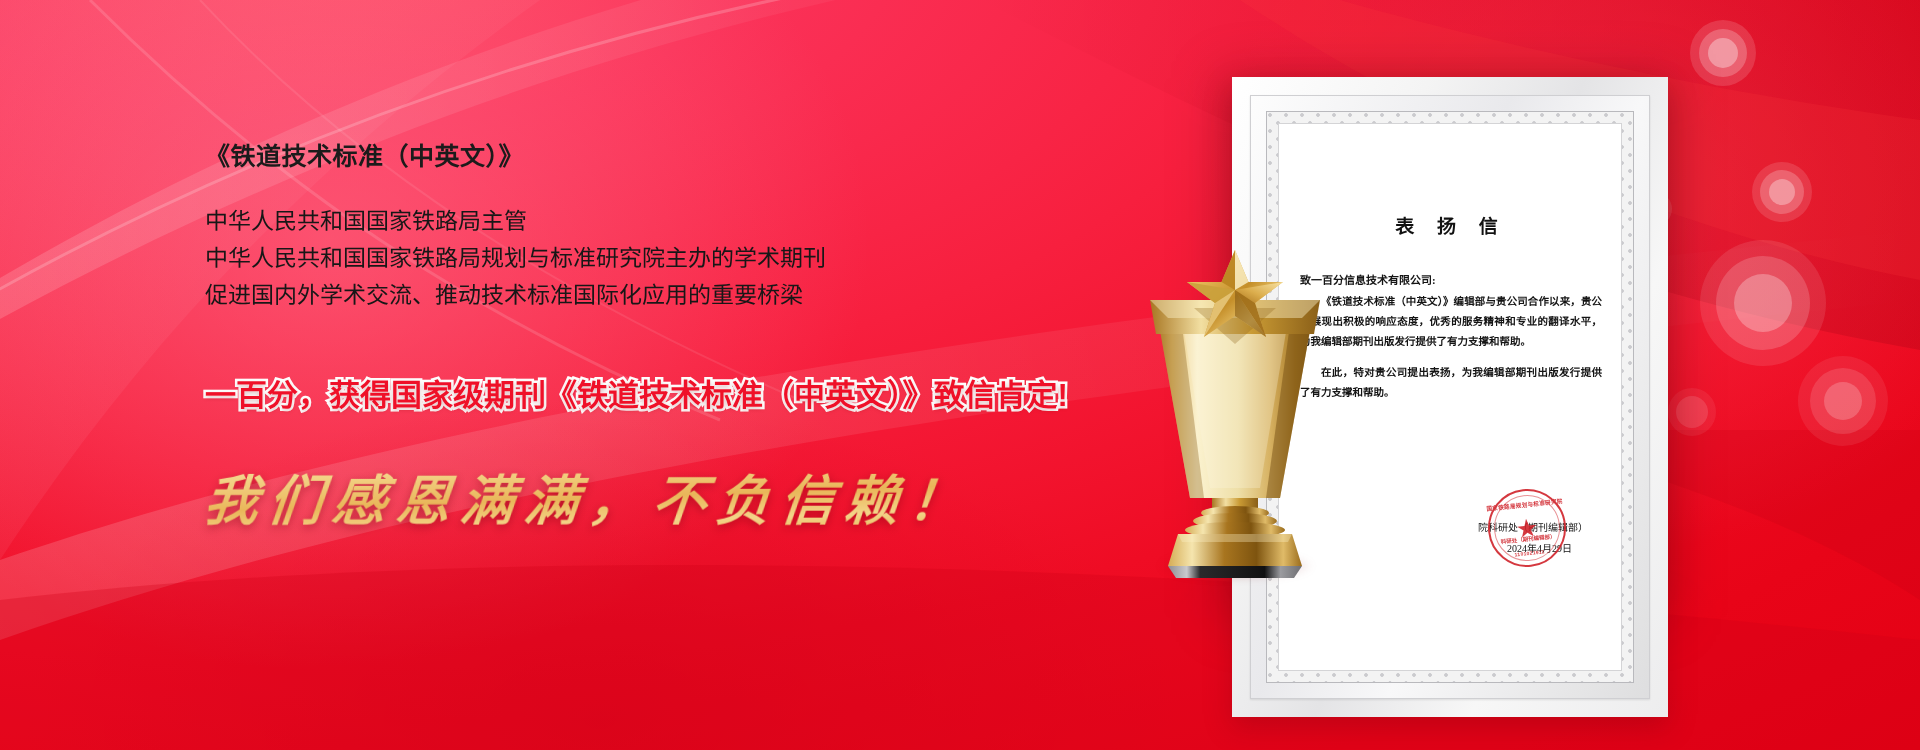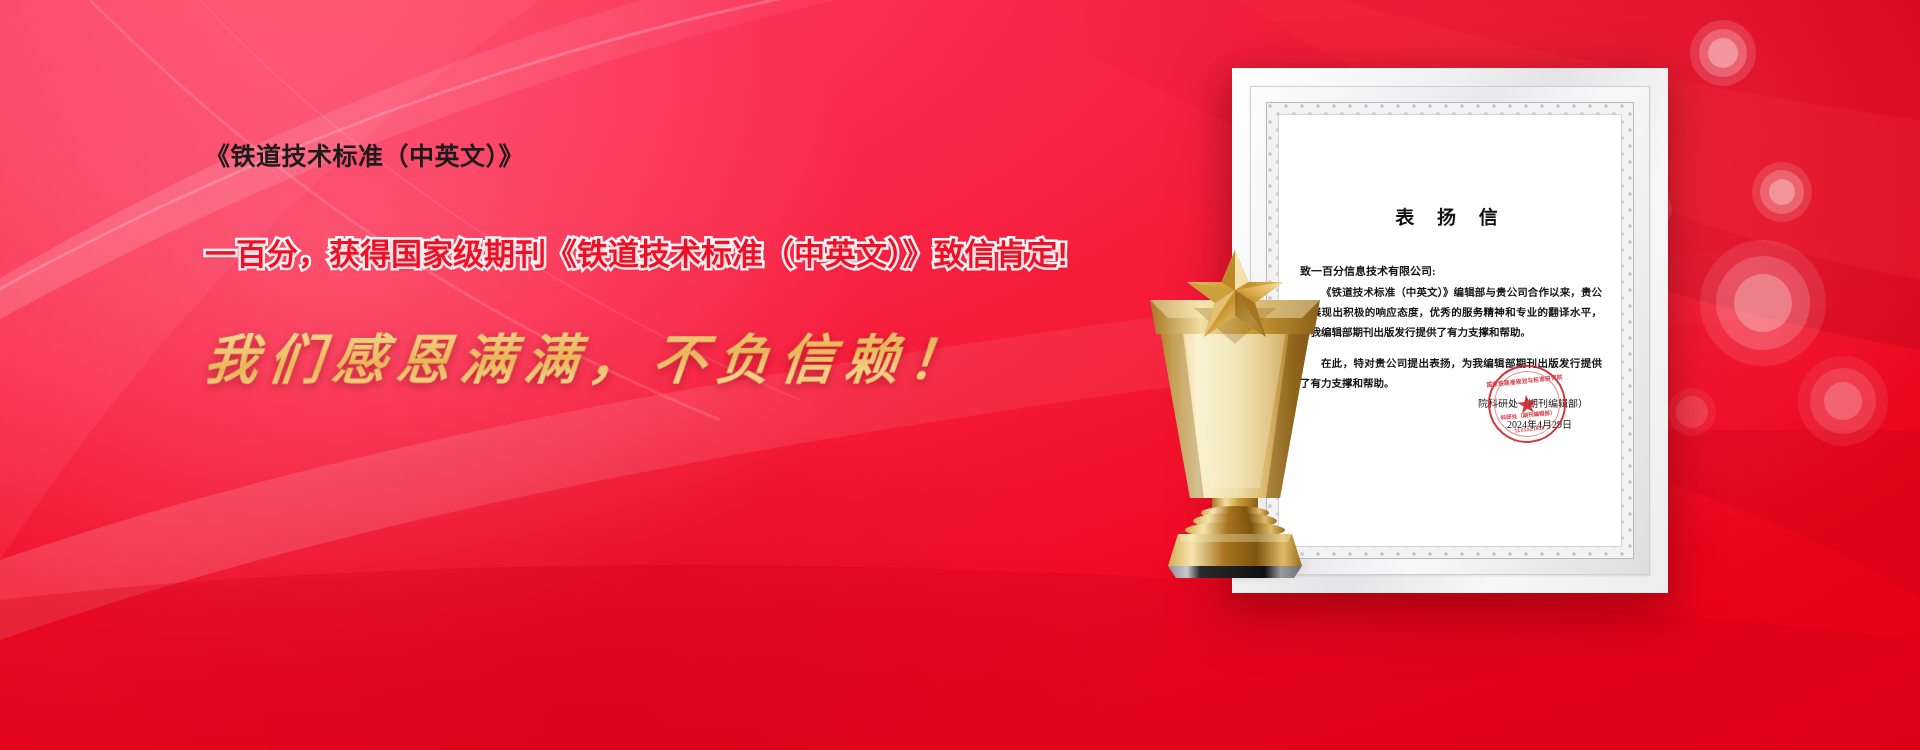--- a/index.html
+++ b/index.html
@@ -66,21 +66,21 @@
     transform:skewX(-6deg);
     transform-origin:left center;
   }
 
   
   .cert-shadow{
     position:absolute;left:1222px;top:78px;width:448px;height:540px;
     background:rgba(110,0,12,.35);filter:blur(26px);border-radius:6px;
   }
   .cert{
-    position:absolute;left:1232px;top:68px;width:436px;height:525px;
+    position:absolute;left:1232px;top:77px;width:436px;height:640px;
     background:linear-gradient(113deg,#ffffff 0%,#f4f4f4 28%,#e4e4e6 50%,#f7f7f7 72%,#ededee 100%);
     box-shadow:0 10px 26px rgba(120,0,12,.30);
   }
   .cert-bevel{
     position:absolute;inset:18px;
     background:linear-gradient(113deg,#fdfdfd 0%,#e9e9ec 40%,#f8f8f9 60%,#dededf 100%);
     box-shadow:inset 0 0 0 1px #cfcfd2, 0 1px 2px rgba(0,0,0,.10);
   }
   .cert-mat{
     position:absolute;inset:34px;
@@ -207,20 +207,25 @@
     <i style="inset:26px;background:rgba(255,255,255,.20);"></i>
   </div>
   <div class="ring" style="left:1668px;top:388px;width:48px;height:48px;background:rgba(255,255,255,.07);">
     <i style="inset:8px;background:rgba(255,255,255,.13);"></i>
   </div>
 
   <div class="copy">
 
     <div class="journal-title">《铁道技术标准（中英文）》</div>
 
+    <ul class="lede">
+      <li>中华人民共和国国家铁路局主管</li>
+      <li>中华人民共和国国家铁路局规划与标准研究院主办的学术期刊</li>
+      <li>促进国内外学术交流、推动技术标准国际化应用的重要桥梁</li>
+    </ul>
 
     <div class="headline">一百分，获得国家级期刊《铁道技术标准（中英文）》致信肯定!</div>
 
     <div class="calligraphy">我们感恩满满，不负信赖！</div>
   </div>
 
   <div class="cert-shadow"></div>
 
   <div class="cert">
     <div class="cert-bevel"></div>

